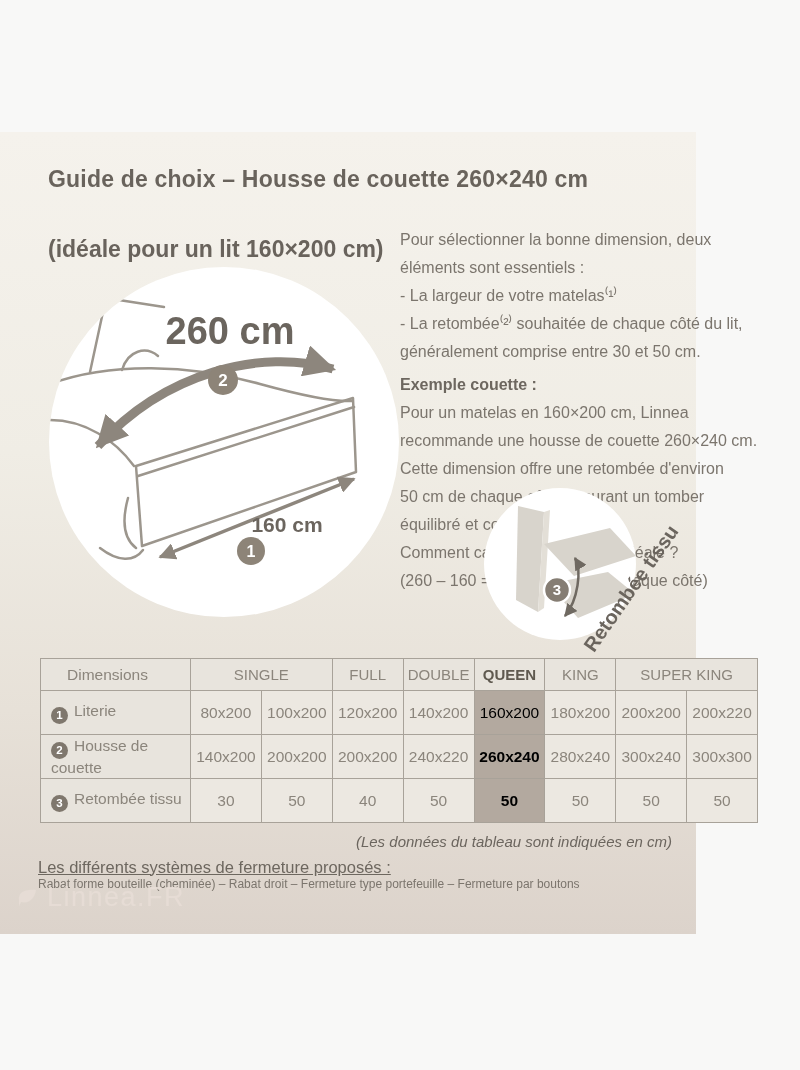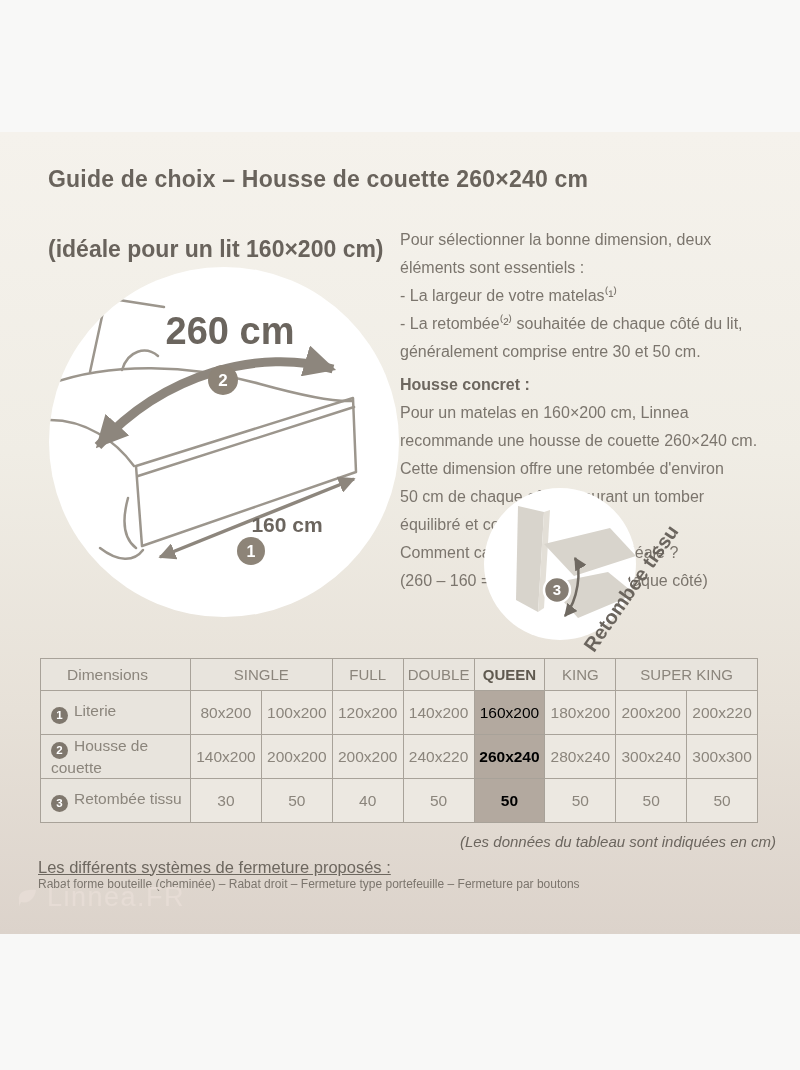--- a/index.html
+++ b/index.html
@@ -1,21 +1,21 @@
 <!DOCTYPE html>
 <html><head>
 <meta charset="utf-8">
 <style>
   html,body{margin:0;padding:0;background:#f8f8f7;}
   .page{position:relative;width:800px;height:1070px;overflow:hidden;
         font-family:"Liberation Sans",sans-serif;background:#f8f8f7;}
   .band{position:absolute;left:0;width:800px;background:#f8f8f7;}
   .band.top{top:0;height:132px;}
   .band.bottom{top:934px;height:136px;}
-  .content{position:absolute;left:0;top:132px;width:800px;height:802px;
+  .content{position:absolute;left:0;top:132px;width:696px;height:802px;
            background:linear-gradient(180deg,#f5f2ec 0%,#f0ede5 40%,#e7e1d8 72%,#dcd3cb 100%);}
   .title{position:absolute;left:48px;top:34px;font-size:23px;font-weight:bold;color:#69635c;letter-spacing:.2px;}
   .subtitle{position:absolute;left:48px;top:64px;font-size:23px;font-weight:bold;color:#69635c;margin-top:40px;}
   .right-col{position:absolute;left:400px;top:94px;width:380px;color:#7b756d;font-size:16px;line-height:28px;}
   .right-col p{margin:0;white-space:pre-line;}
   .ex-head{font-weight:bold;color:#6d675f;margin-top:5px !important;}
   .big-diagram{position:absolute;left:48px;top:134px;width:352px;height:352px;}
   .small-diagram{position:absolute;left:482px;top:354px;width:156px;height:156px;}
   .retombee-label{position:absolute;left:598px;top:501px;transform:rotate(-55deg);transform-origin:0 100%;
                   font-size:20px;font-weight:bold;color:#6b655e;white-space:nowrap;}
@@ -47,21 +47,21 @@
 
     <div class="title">Guide de choix – Housse de couette 260×240 cm</div>
     <div class="subtitle">(idéale pour un lit 160×200 cm)</div>
 
     <div class="right-col">
       <p>Pour sélectionner la bonne dimension, deux
 éléments sont essentiels :
 - La largeur de votre matelas⁽¹⁾
 - La retombée⁽²⁾ souhaitée de chaque côté du lit,
 généralement comprise entre 30 et 50 cm.</p>
-      <p class="ex-head">Housse concret :</p>
+      <p class="ex-head">Exemple couette :</p>
       <p>Pour un matelas en 160×200 cm, Linnea
 recommande une housse de couette 260×240 cm.
 Cette dimension offre une retombée d'environ
 50 cm de chaque côté, assurant un tomber
 équilibré et confortable.
 Comment calculer la retombée idéale ?
 (260 – 160 = 100  -&gt; 50 cm de chaque côté)</p>
     </div>
 
     <div class="big-diagram">

